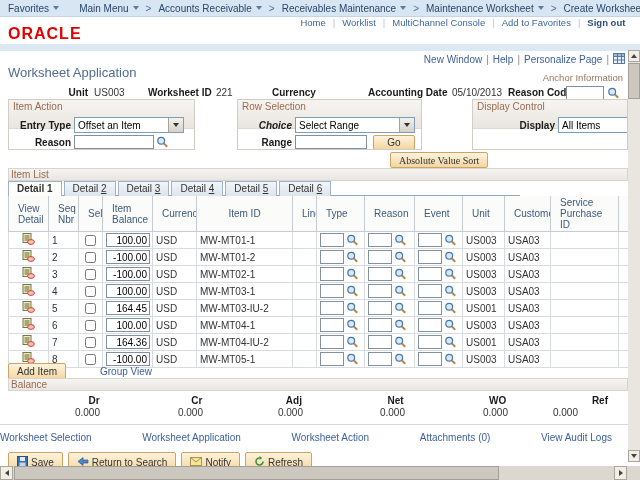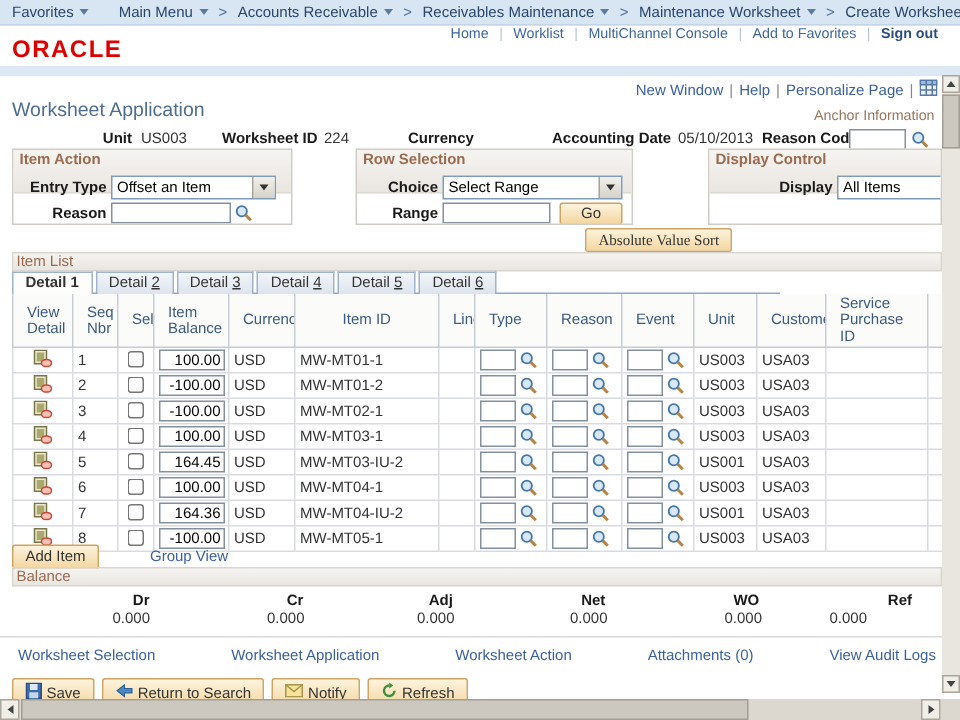--- a/index.html
+++ b/index.html
@@ -41,21 +41,21 @@
 
   .fields { position:absolute; top:36px; left:0; width:620px; height:15px; }
   .fields span { position:absolute; white-space:nowrap; }
   .txt { height:14px; border:1px solid #83909f; background:#fff; font-size:10px; padding:0 2px; }
   .txt.right { text-align:right; }
   .lookup { display:inline-block; width:13px; height:13px; vertical-align:middle; cursor:pointer; }
 
   
   .gbox { position:absolute; top:48px; height:51px; border:1px solid #d0cdc7; background:#fff; overflow:hidden; }
   .gbox-hd { height:29px; background:linear-gradient(#f6f4f1,#e9e6e1); border-bottom:1px solid #dcd8d2;
-    color:#9b6b50; padding:1px 4px; font-size:10px;font-weight:bold; }
+    color:#9b6b50; padding:1px 4px; font-size:10px; }
   .gbox .grow { position:absolute; height:16px; display:flex; align-items:center; }
   .grow .lbl { text-align:right; display:inline-block; }
 
   .sel { display:inline-flex; align-items:center; height:16px; border:1px solid #7f9db9; background:#fff; }
   .sel .t { padding:0 3px; white-space:nowrap; overflow:hidden; flex:1; font-size:10px; }
   .sel .b { width:15px; height:14px; background:linear-gradient(#f3f1ec,#d6d2c9); border-left:1px solid #a5a197;
     display:flex; align-items:center; justify-content:center; flex:none; }
   .sel .b i { width:0; height:0; border-left:3px solid transparent; border-right:3px solid transparent; border-top:4px solid #333; }
 
   .ps-btn { display:inline-flex; align-items:center; justify-content:center; gap:3px;
@@ -91,21 +91,21 @@
   .additem-btn { position:absolute; top:312px; left:8px; height:17px; }
   .groupview { position:absolute; top:315px; left:100px; color:#3b5f9f; cursor:pointer; text-decoration:none; }
 
   .bal-row { position:absolute; left:8px; width:600px; display:flex; }
   .bal-labels { top:344px; }
   .bal-values { top:356px; }
   .bal-cell { text-align:right; }
 
   .divider { position:absolute; top:373px; left:0; width:628px; border-top:1px solid #d8d8d8; }
 
-  .flinks { position:absolute; top:381px; left:12px; width:612px; display:flex; justify-content:space-between; }
+  .flinks { position:absolute; top:381px; left:0; width:612px; display:flex; justify-content:space-between; }
   .flinks a { color:#3b5f9f; text-decoration:none; cursor:pointer; white-space:nowrap; }
 
   .toolbar { position:absolute; top:401px; left:8px; display:flex; gap:5px; }
   .toolbar .ps-btn { height:20px; }
 
   
   .vscroll { position:absolute; top:50px; right:0; width:12px; height:412px; background:#e9e6e0; }
   .hscroll { position:absolute; top:466px; left:0; width:640px; height:14px; background:#dcd8d0; z-index:50; }
   .sb-btn { position:absolute; background:#f1eee8; border:1px solid #aaa69c; display:flex; align-items:center; justify-content:center; cursor:pointer; }
   .vscroll .sb-btn { width:12px; height:12px; left:0; }
@@ -177,21 +177,21 @@
           </svg></span>
       </div>
 
     <div class="page-title">Worksheet Application</div>
     <div class="anchor-link">Anchor Information</div>
 
     <div class="fields">
       <span class="lbl" style="left:48px;width:40px;text-align:right;">Unit</span>
       <span class="val" style="left:94px;">US003</span>
       <span class="lbl" style="left:148px;">Worksheet ID</span>
-      <span class="val" style="left:216px;">224</span>
+      <span class="val" style="left:216px;">221</span>
       <span class="lbl" style="left:272px;">Currency</span>
       <span class="lbl" style="left:368px;">Accounting Date</span>
       <span class="val" style="left:452px;">05/10/2013</span>
       <span class="lbl" style="left:508px;">Reason Code</span>
       <input class="txt" style="position: absolute; left: 566px; top: -1px; width: 38px;">
       <span class="lookup" style="left:607px;top:0;">
         <svg width="13" height="13" viewBox="0 0 13 13">
             <circle cx="5.2" cy="4.8" r="3.4" fill="#d9e8f6" stroke="#4477aa" stroke-width="1.2"></circle>
             <line x1="7.8" y1="7.4" x2="11.2" y2="10.8" stroke="#b68445" stroke-width="2"></line>
           </svg>
@@ -217,21 +217,21 @@
               <circle cx="5.2" cy="4.8" r="3.4" fill="#d9e8f6" stroke="#4477aa" stroke-width="1.2"></circle>
               <line x1="7.8" y1="7.4" x2="11.2" y2="10.8" stroke="#b68445" stroke-width="2"></line>
             </svg>
         </span>
       </div>
     </div>
 
     <div class="gbox" style="left:237px;width:185px;">
       <div class="gbox-hd">Row Selection</div>
       <div class="grow" style="top:17px;left:0;width:182px;">
-        <span class="lbl" style="width:54px;text-align:right;">Choice</span>
+        <span class="lbl" style="width:54px;text-align:right;font-style:italic;">Choice</span>
         <span class="sel" style="width:120px;margin-left:3px;">
           <span class="t">Select Range</span>
             <span class="b">
               <i></i>
             </span>
         </span>
       </div>
       <div class="grow" style="top:34px;left:0;width:182px;">
         <span class="lbl" style="width:54px;text-align:right;">Range</span>
         <input class="txt" style="width: 72px; margin-left: 3px;">

